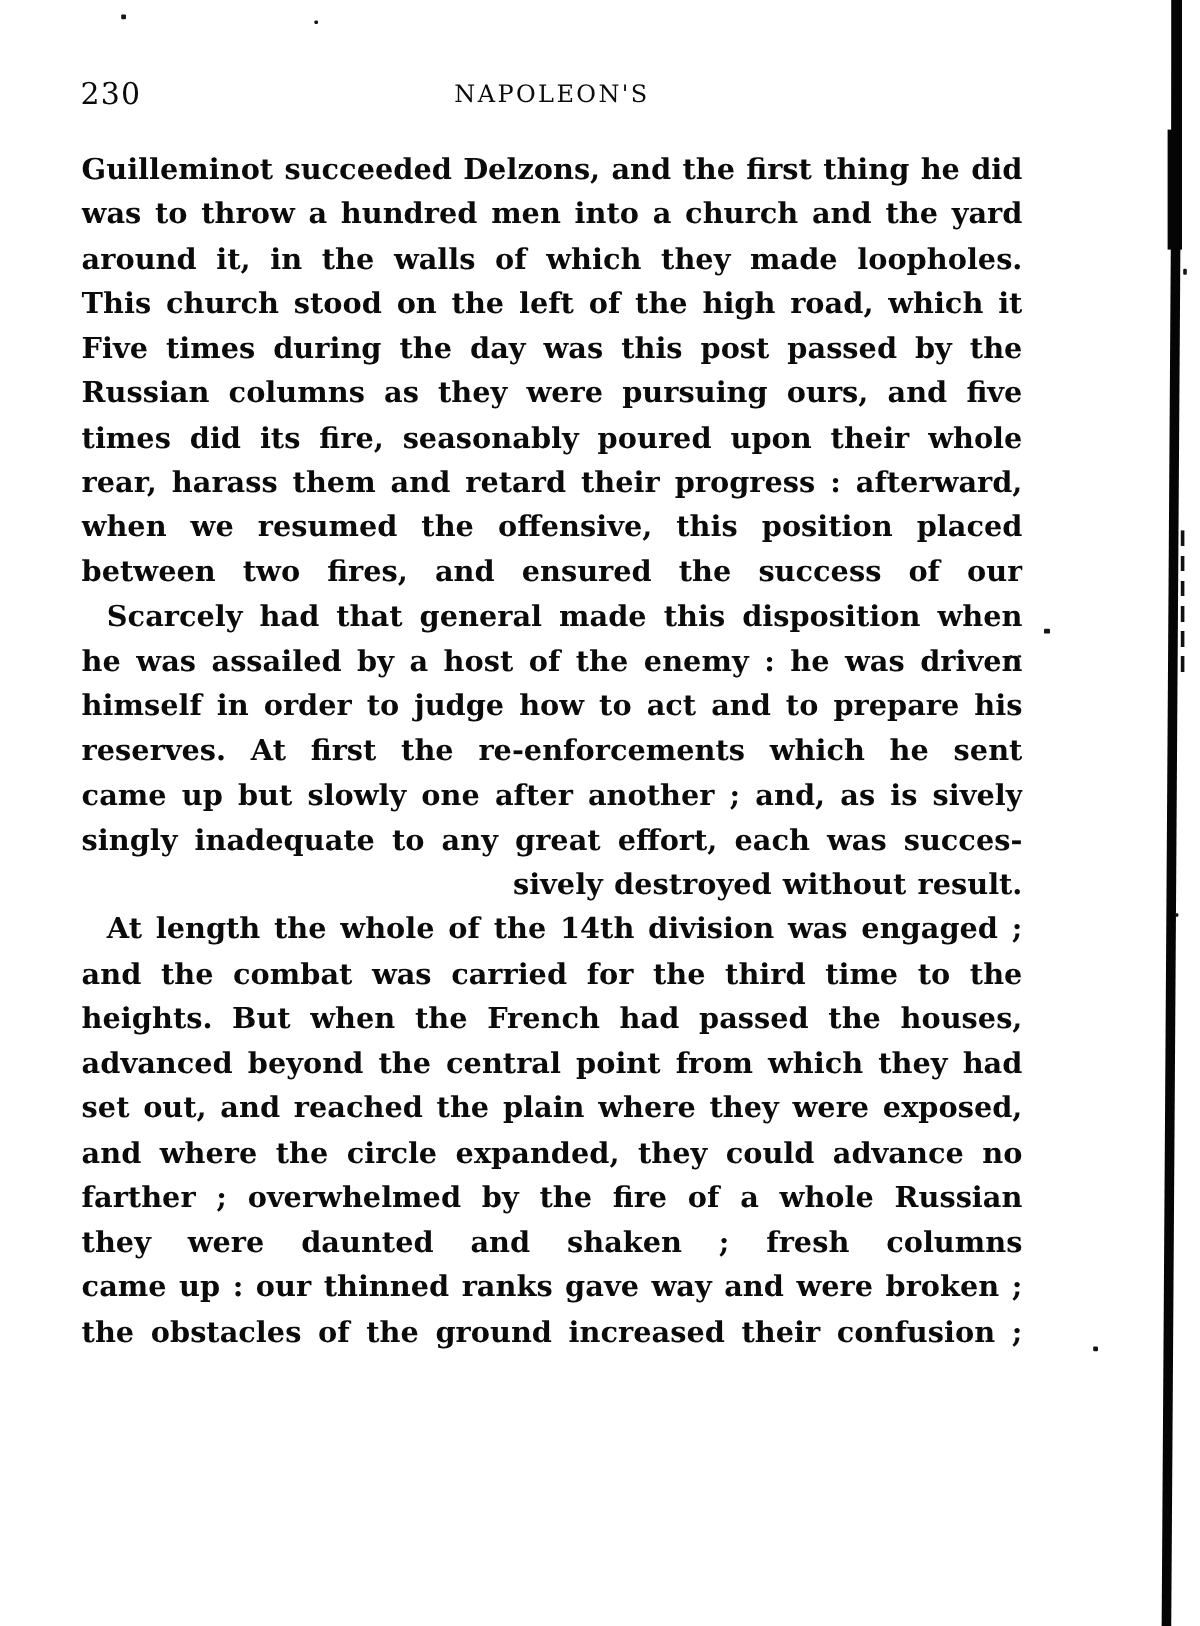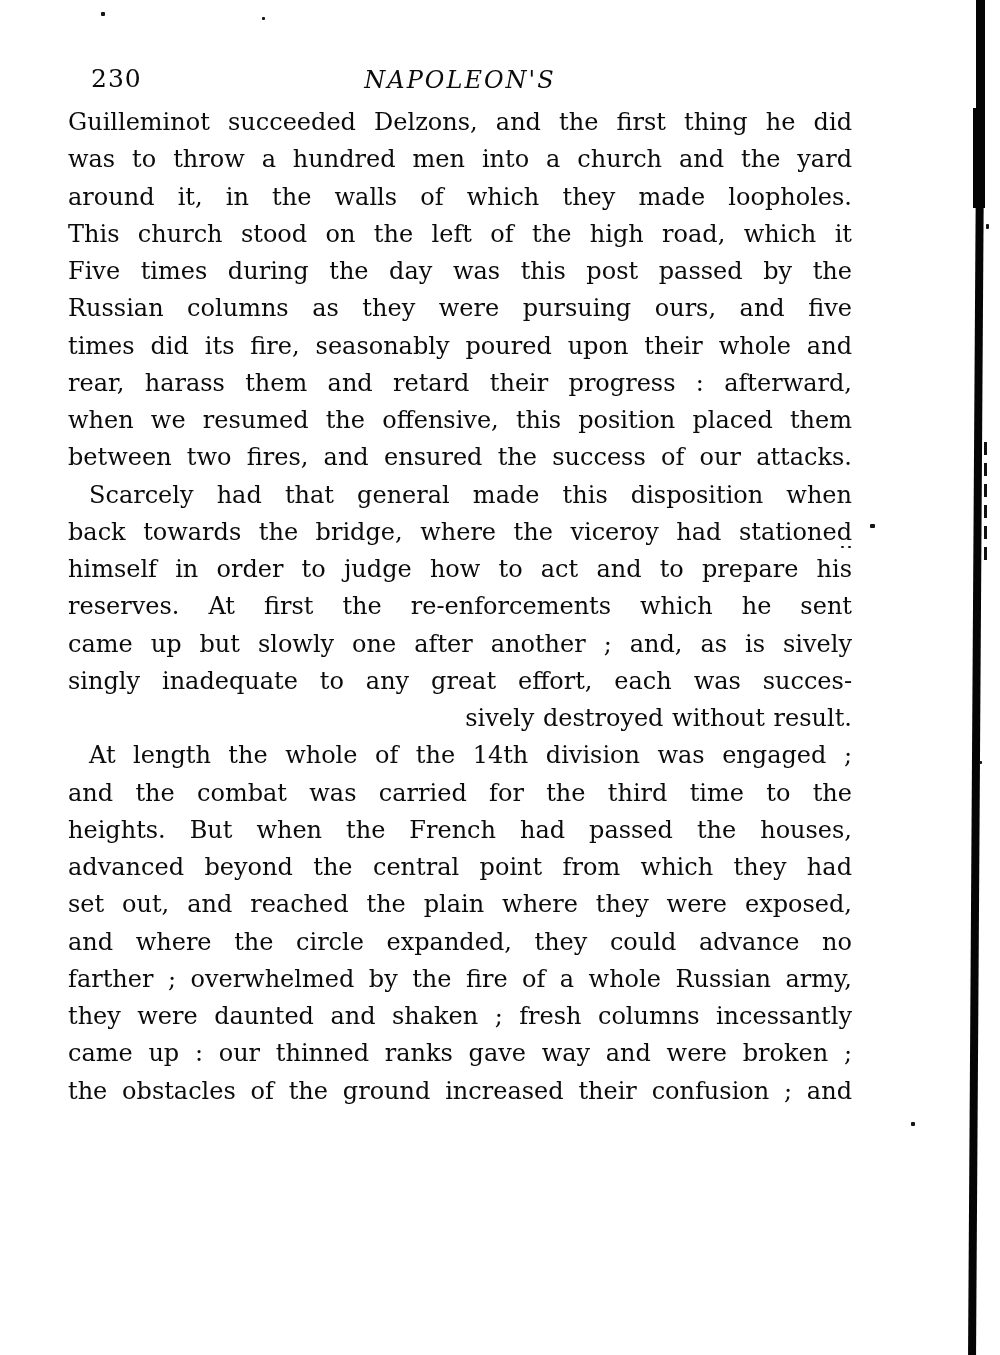--- a/index.html
+++ b/index.html
@@ -9,31 +9,31 @@
     font-family: "DejaVu Serif", serif;
     color: #0b0b0b;
     position: relative;
     overflow: hidden;
   }
   .page { position: absolute; inset: 0; }
 
   
   .pagenum {
     position: absolute; left: 67px; top: 64px;
-    font-size: 25px; letter-spacing: 1px; margin-left: 24px;
+    font-size: 25px; letter-spacing: 1px;
   }
   .running {
     position: absolute; left: 68px; top: 66px; width: 784px;
     text-align: center;
-    font-style: italic; font-size: 24px; letter-spacing: 2px;
+    font-size: 20px; letter-spacing: 2px;
   }
 
   
   .text-block {
-    position: absolute; left: 68px; top: 104px; width: 784px;
+    position: absolute; left: 68px; top: 122px; width: 784px; font-weight: bold;
   }
   .line {
     font-size: 24px;
     line-height: 37.25px; height: 37.25px;
     overflow: hidden;
     text-align: justify;
     word-spacing: 1px;
   }
   .line.just::after {
     content: ""; display: inline-block; width: 100%; height: 0; vertical-align: top;
@@ -78,21 +78,21 @@
       <div class="line just">was to throw a hundred men into a church and the yard</div>
       <div class="line just">around it, in the walls of which they made loopholes.</div>
       <div class="line just">This church stood on the left of the high road, which it</div>
       <div class="line just">Five times during the day was this post passed by the</div>
       <div class="line just">Russian columns as they were pursuing ours, and five</div>
       <div class="line just">times did its fire, seasonably poured upon their whole and</div>
       <div class="line just">rear, harass them and retard their progress : afterward,</div>
       <div class="line just">when we resumed the offensive, this position placed them</div>
       <div class="line just">between two fires, and ensured the success of our attacks.</div>
       <div class="line just indent">Scarcely had that general made this disposition when</div>
-      <div class="line just">back towards the bridge, where the viceroy had stationed</div>
+      <div class="line just">he was assailed by a host of the enemy : he was driven</div>
       <div class="line just">himself in order to judge how to act and to prepare his</div>
       <div class="line just">reserves. At first the re-enforcements which he sent</div>
       <div class="line just">came up but slowly one after another ; and, as is sively</div>
       <div class="line just">singly inadequate to any great effort, each was succes-</div>
       <div class="line nojust">sively destroyed without result.</div>
       <div class="line just indent">At length the whole of the 14th division was engaged ;</div>
       <div class="line just">and the combat was carried for the third time to the</div>
       <div class="line just">heights. But when the French had passed the houses,</div>
       <div class="line just">advanced beyond the central point from which they had</div>
       <div class="line just">set out, and reached the plain where they were exposed,</div>

